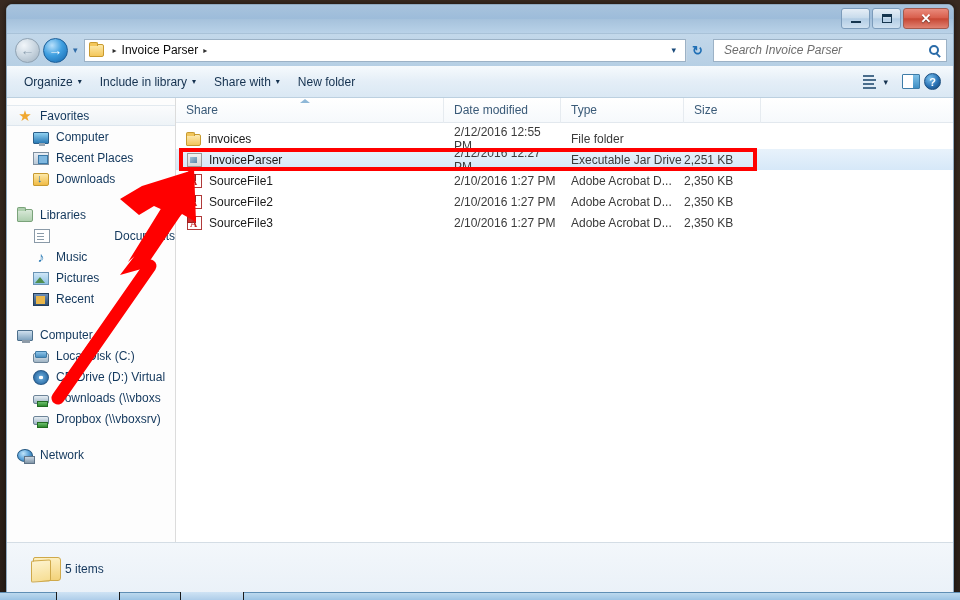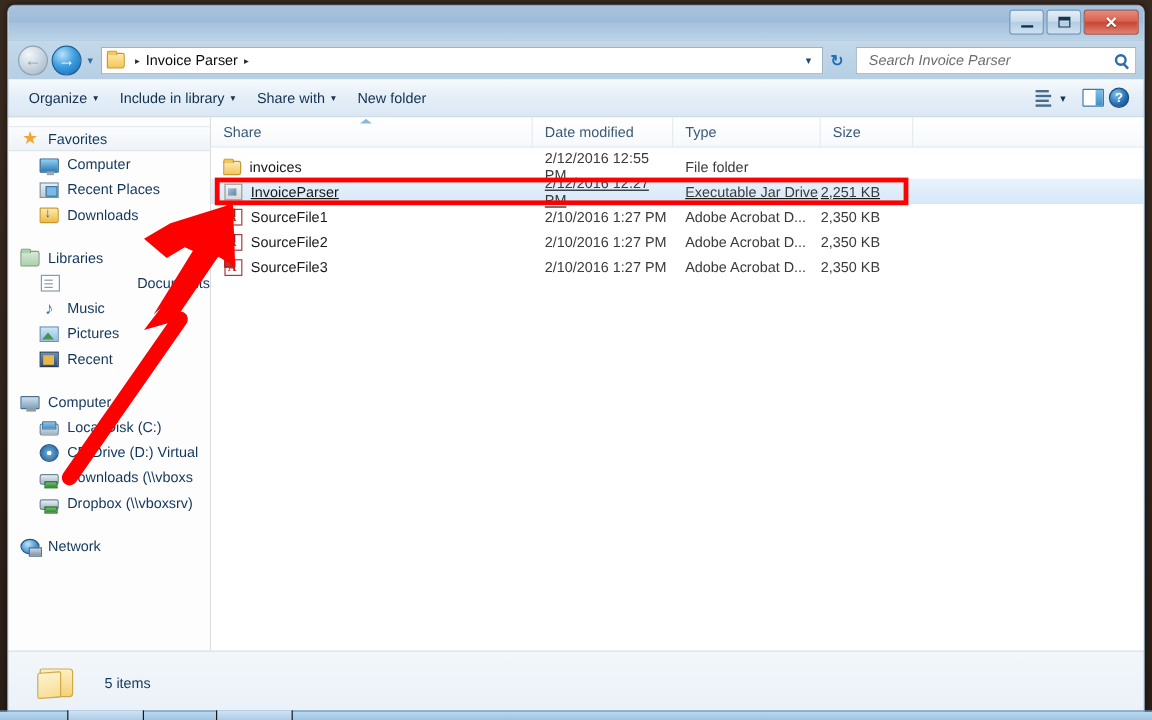--- a/index.html
+++ b/index.html
@@ -261,21 +261,20 @@
     position: absolute; left: 124px; top: 1px;
     width:0;height:0;border-left:5px solid transparent;border-right:5px solid transparent;
     border-bottom:4px solid #8fb8d8;
   }
   .row {
     display: flex; align-items: center; height: 21px; font-size: 12px; color: #1a1a1a;
     position: relative;
   }
   .row.selected {
     background: linear-gradient(180deg,#e8f2fb 0%, #d6e8f8 100%);
-    text-decoration: underline;
   }
   .cell-name { display:flex; align-items:center; gap:7px; padding-left:10px; }
   .cell { color:#3b3b3b; padding-left: 10px; }
   .cell.size { text-align: left; padding-right: 12px; padding-left:0; }
 
   .fico { width:15px; height:15px; flex:0 0 15px; position:relative; }
   .fico.folder {
     background: linear-gradient(180deg,#fdeab3 0%,#f2c65c 100%);
     border:1px solid #c79a30; height:12px; margin-top:2px; border-radius:1px 2px 2px 1px;
   }
@@ -304,21 +303,21 @@
   #highlight-box {
     position: absolute; pointer-events: none;
     border: 4px solid #f00;
   }
   #arrow-svg { position:absolute; left:0; top:0; pointer-events:none; }
 
   
   #statusbar {
     height: 52px; border-top: 1px solid #d4dde5;
     background: linear-gradient(180deg,#f3f7fb 0%, #eaf1f8 100%);
-    display: flex; align-items: center; padding-left: 24px; gap: 22px;
+    display: flex; align-items: center; padding-left: 24px; 
   }
   #status-folder {
     width: 34px; height: 30px; position: relative;
   }
   #status-folder .back {
     position:absolute; left:2px; top:3px; width:28px; height:24px;
     background: linear-gradient(180deg,#fdefc0 0%,#f3d27a 100%);
     border:1px solid #cfa94a; border-radius:2px 3px 3px 2px;
   }
   #status-folder .front {

